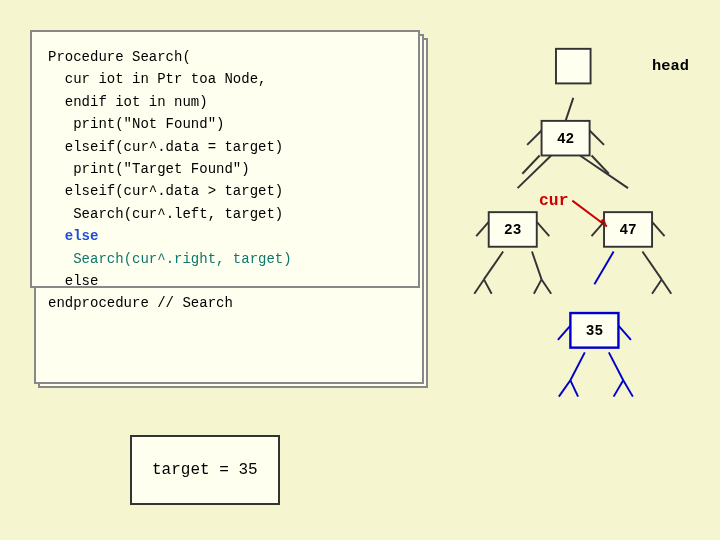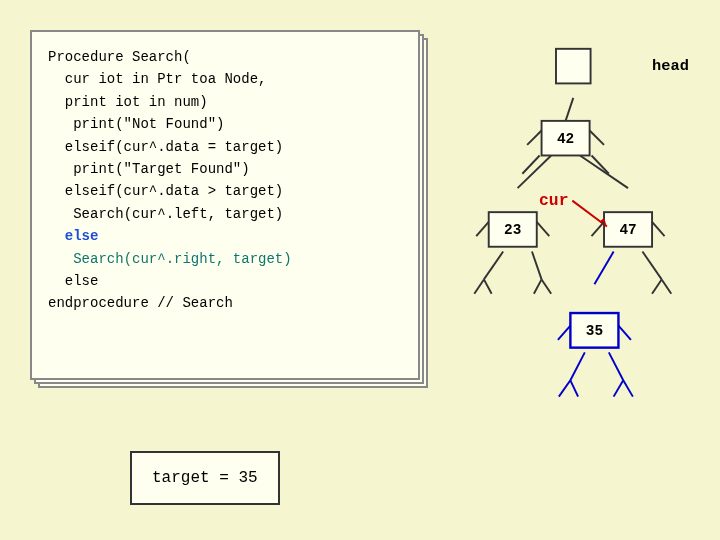--- a/index.html
+++ b/index.html
@@ -29,42 +29,42 @@
     }
     .paper:nth-child(1) { top: 8px; left: 8px; }
     .paper:nth-child(2) { top: 4px; left: 4px; }
     .paper:nth-child(3) { top: 0px; left: 0px; }
 
     .code-block {
       position: absolute;
       top: 30px;
       left: 30px;
       width: 390px;
-      height: 350px;
+      height: 258px;
       background: #fffff0;
       border: 2px solid #888;
       padding: 14px 16px;
       font-size: 14px;
       line-height: 1.6;
       z-index: 10;
     }
 
     .code-line { white-space: pre; }
     .code-normal { color: #000; }
     .code-else { color: #1d4ed8; font-weight: bold; }
     .code-highlight { color: #0f766e; }
 
     
     .target-box {
       position: absolute;
       bottom: 35px;
       left: 130px;
       background: #fffff0;
       border: 2px solid #333;
-      padding: 16px 20px;
+      padding: 24px 20px;
       font-size: 16px;
       font-family: 'Courier New', Courier, monospace;
       z-index: 10;
     }
 
     
     .tree-area {
       position: absolute;
       top: 20px;
       right: 20px;
@@ -85,21 +85,21 @@
 <body>
 
 <div class="paper-stack">
   <div class="paper"></div>
   <div class="paper"></div>
 </div>
 
 <div class="code-block">
   <div class="code-line code-normal">Procedure Search(</div>
   <div class="code-line code-normal">  cur iot in Ptr toa Node,</div>
-  <div class="code-line code-normal">  print iot in num)</div>
+  <div class="code-line code-normal">  endif iot in num)</div>
   <div class="code-line code-normal">   print("Not Found")</div>
   <div class="code-line code-normal">  elseif(cur^.data = target)</div>
   <div class="code-line code-normal">   print("Target Found")</div>
   <div class="code-line code-normal">  elseif(cur^.data &gt; target)</div>
   <div class="code-line code-normal">   <span style="color:#000">Search(cur^.left, target)</span></div>
   <div class="code-line"><span class="code-else">  else</span></div>
   <div class="code-line">   <span class="code-highlight">Search(cur^.right, target)</span></div>
   <div class="code-line code-normal">  else</div>
   <div class="code-line code-normal">endprocedure // Search</div>
 </div>

